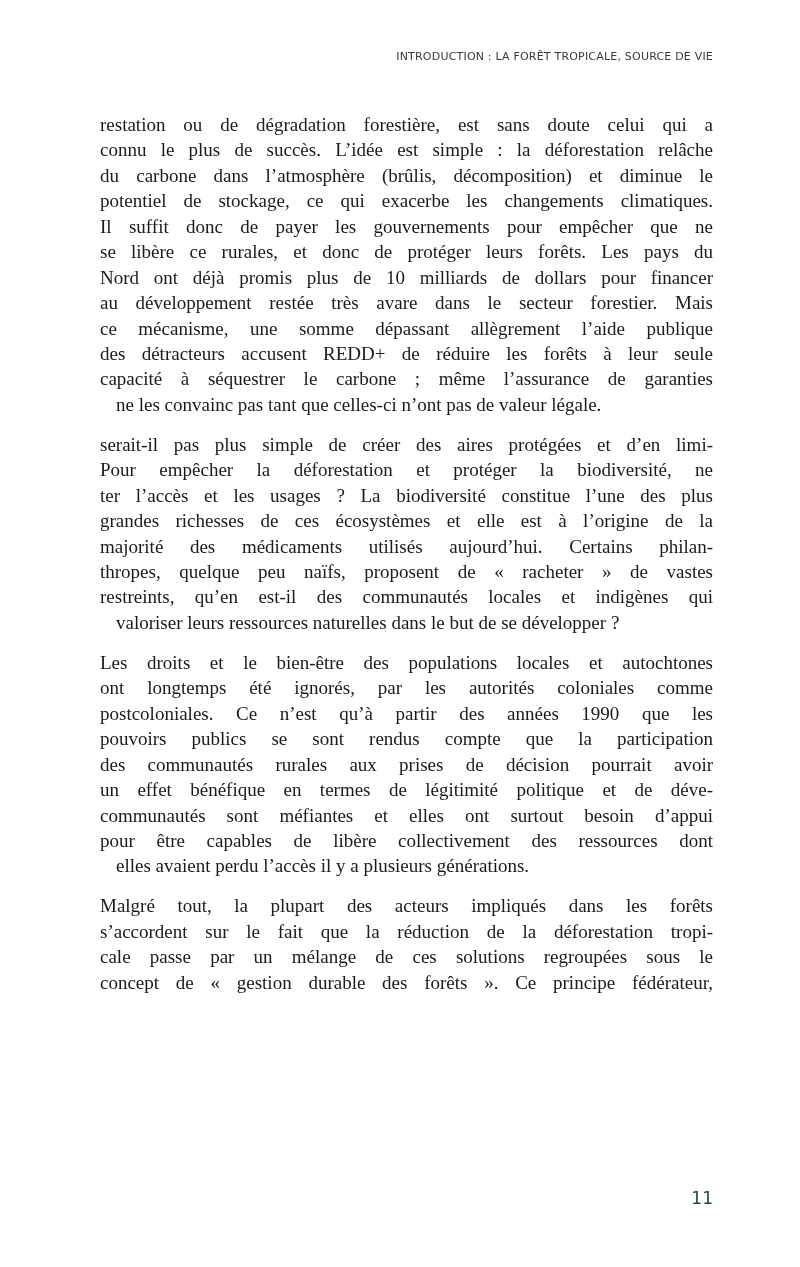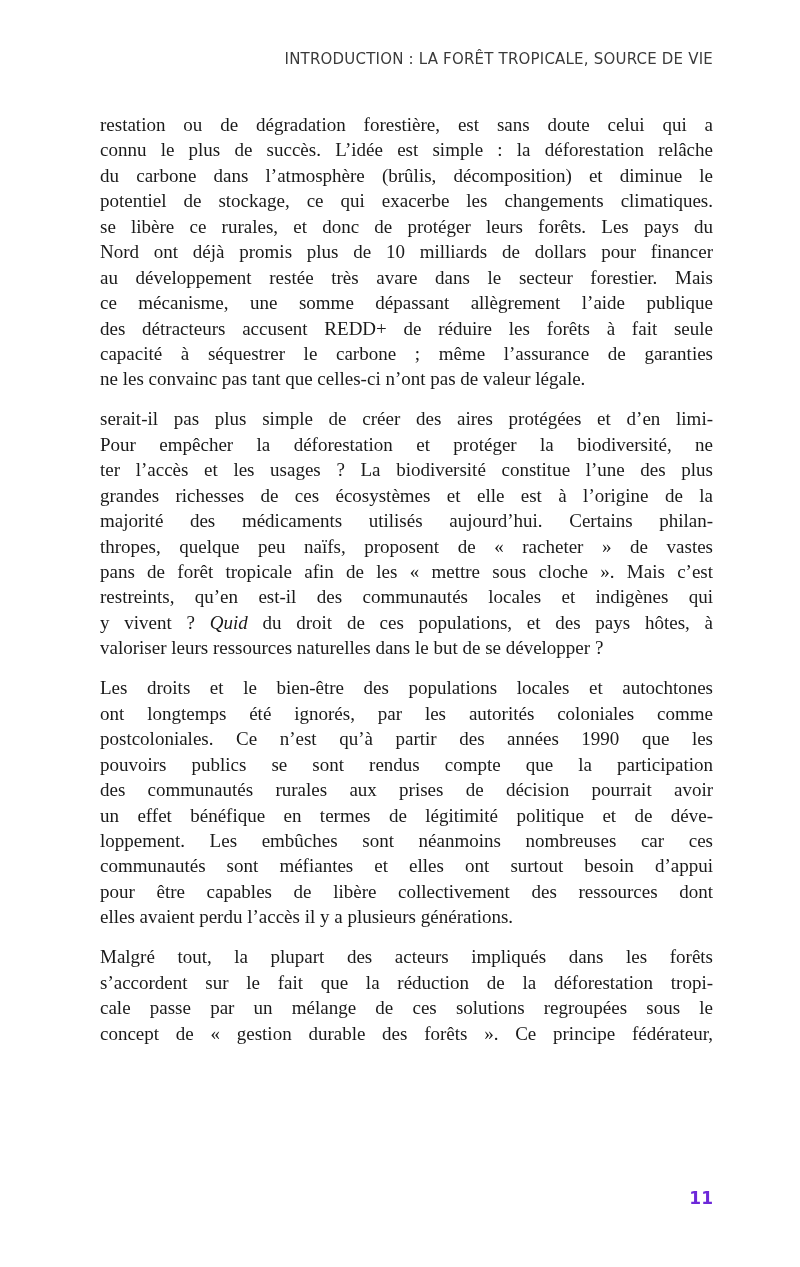--- a/index.html
+++ b/index.html
@@ -12,21 +12,21 @@
       height: 1267px;
       position: relative;
       overflow: hidden;
       color: #1a1a1a;
     }
     .running-head {
       position: absolute;
       top: 50px;
       right: 87px;
       font-family: "DejaVu Sans", sans-serif;
-      font-size: 15px;
+      font-size: 11px;
       letter-spacing: 0.2px;
       color: #3a3a3a;
       white-space: nowrap;
     }
     .text-block {
       position: absolute;
       left: 100px;
       top: 112px;
       width: 613px;
       font-family: "Liberation Serif", serif;
@@ -40,74 +40,72 @@
     .line {
       display: block;
       text-align: justify;
       text-align-last: justify;
       white-space: nowrap;
       height: 25.45px;
       overflow: visible;
     }
     .line.last {
       text-align-last: left;
+      margin-left: 16px;
     }
     .folio {
       position: absolute;
       top: 1188px;
       right: 87px;
       font-family: "DejaVu Sans", sans-serif;
       font-size: 17px;
-      color: #6d28d9;
-      font-weight: bold;
+      color: #14532d;
     }
     em { font-style: italic; }
   </style>
 </head>
 <body>
 
 <div class="running-head">INTRODUCTION : LA FORÊT TROPICALE, SOURCE DE VIE</div>
 
 <div class="text-block">
 
   <div class="para">
     <span class="line">restation ou de dégradation forestière, est sans doute celui qui a</span>
     <span class="line">connu le plus de succès. L’idée est simple : la déforestation relâche</span>
     <span class="line">du carbone dans l’atmosphère (brûlis, décomposition) et diminue le</span>
     <span class="line">potentiel de stockage, ce qui exacerbe les changements climatiques.</span>
+    <span class="line">Il suffit donc de payer les gouvernements pour empêcher que ne</span>
     <span class="line">se libère ce rurales, et donc de protéger leurs forêts. Les pays du</span>
     <span class="line">Nord ont déjà promis plus de 10 milliards de dollars pour financer</span>
     <span class="line">au développement restée très avare dans le secteur forestier. Mais</span>
     <span class="line">ce mécanisme, une somme dépassant allègrement l’aide publique</span>
-    <span class="line">des détracteurs accusent REDD+ de réduire les forêts à fait seule</span>
+    <span class="line">des détracteurs accusent REDD+ de réduire les forêts à leur seule</span>
     <span class="line">capacité à séquestrer le carbone ; même l’assurance de garanties</span>
     <span class="line last">ne les convainc pas tant que celles-ci n’ont pas de valeur légale.</span>
   </div>
 
   <div class="para">
     <span class="line">serait-il pas plus simple de créer des aires protégées et d’en limi-</span>
     <span class="line">Pour empêcher la déforestation et protéger la biodiversité, ne</span>
     <span class="line">ter l’accès et les usages ? La biodiversité constitue l’une des plus</span>
     <span class="line">grandes richesses de ces écosystèmes et elle est à l’origine de la</span>
     <span class="line">majorité des médicaments utilisés aujourd’hui. Certains philan-</span>
     <span class="line">thropes, quelque peu naïfs, proposent de « racheter » de vastes</span>
-    <span class="line">pans de forêt tropicale afin de les « mettre sous cloche ». Mais c’est</span>
     <span class="line">restreints, qu’en est-il des communautés locales et indigènes qui</span>
-    <span class="line"><span>y vivent ? </span><em>Quid</em><span> du droit de ces populations, et des pays hôtes, à</span></span>
     <span class="line last">valoriser leurs ressources naturelles dans le but de se développer ?</span>
   </div>
 
   <div class="para">
     <span class="line">Les droits et le bien-être des populations locales et autochtones</span>
     <span class="line">ont longtemps été ignorés, par les autorités coloniales comme</span>
     <span class="line">postcoloniales. Ce n’est qu’à partir des années 1990 que les</span>
     <span class="line">pouvoirs publics se sont rendus compte que la participation</span>
     <span class="line">des communautés rurales aux prises de décision pourrait avoir</span>
     <span class="line">un effet bénéfique en termes de légitimité politique et de déve-</span>
-    <span class="line">loppement. Les embûches sont néanmoins nombreuses car ces</span>
     <span class="line">communautés sont méfiantes et elles ont surtout besoin d’appui</span>
     <span class="line">pour être capables de libère collectivement des ressources dont</span>
     <span class="line last">elles avaient perdu l’accès il y a plusieurs générations.</span>
   </div>
 
   <div class="para">
     <span class="line">Malgré tout, la plupart des acteurs impliqués dans les forêts</span>
     <span class="line">s’accordent sur le fait que la réduction de la déforestation tropi-</span>
     <span class="line">cale passe par un mélange de ces solutions regroupées sous le</span>
     <span class="line">concept de « gestion durable des forêts ». Ce principe fédérateur,</span>

